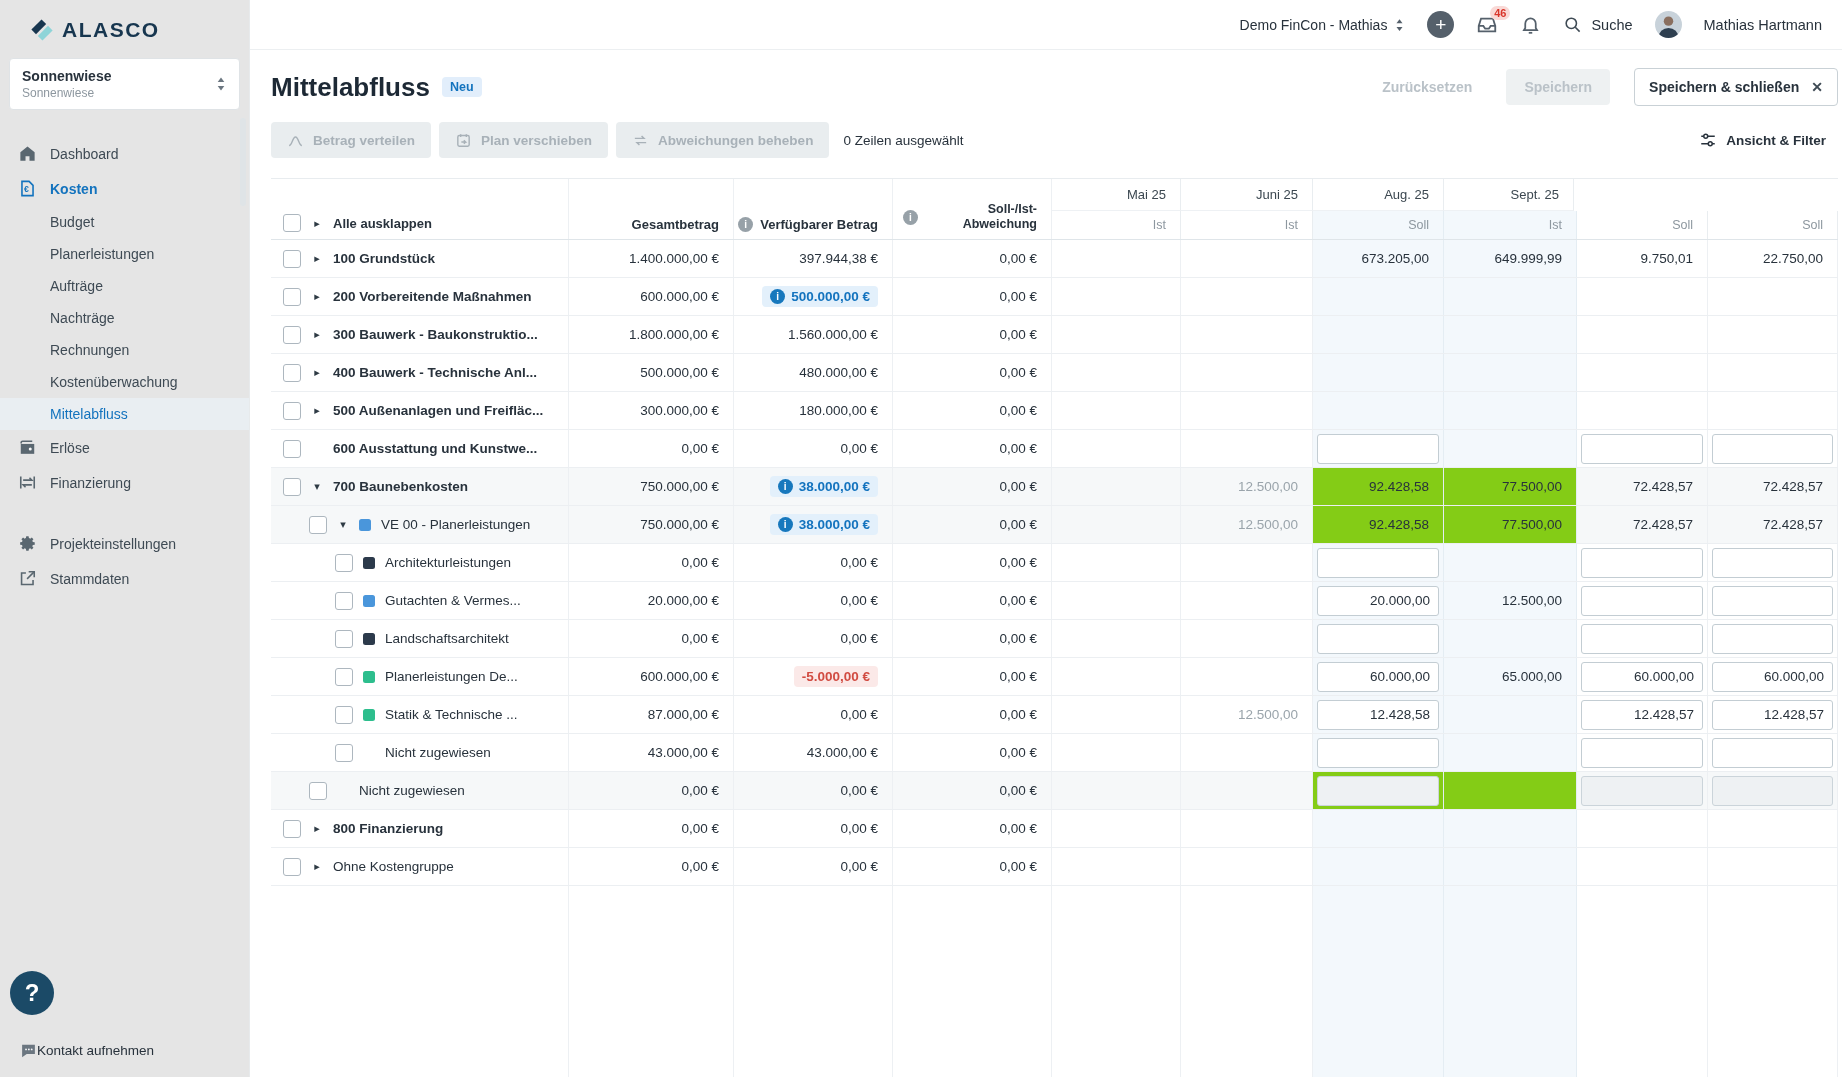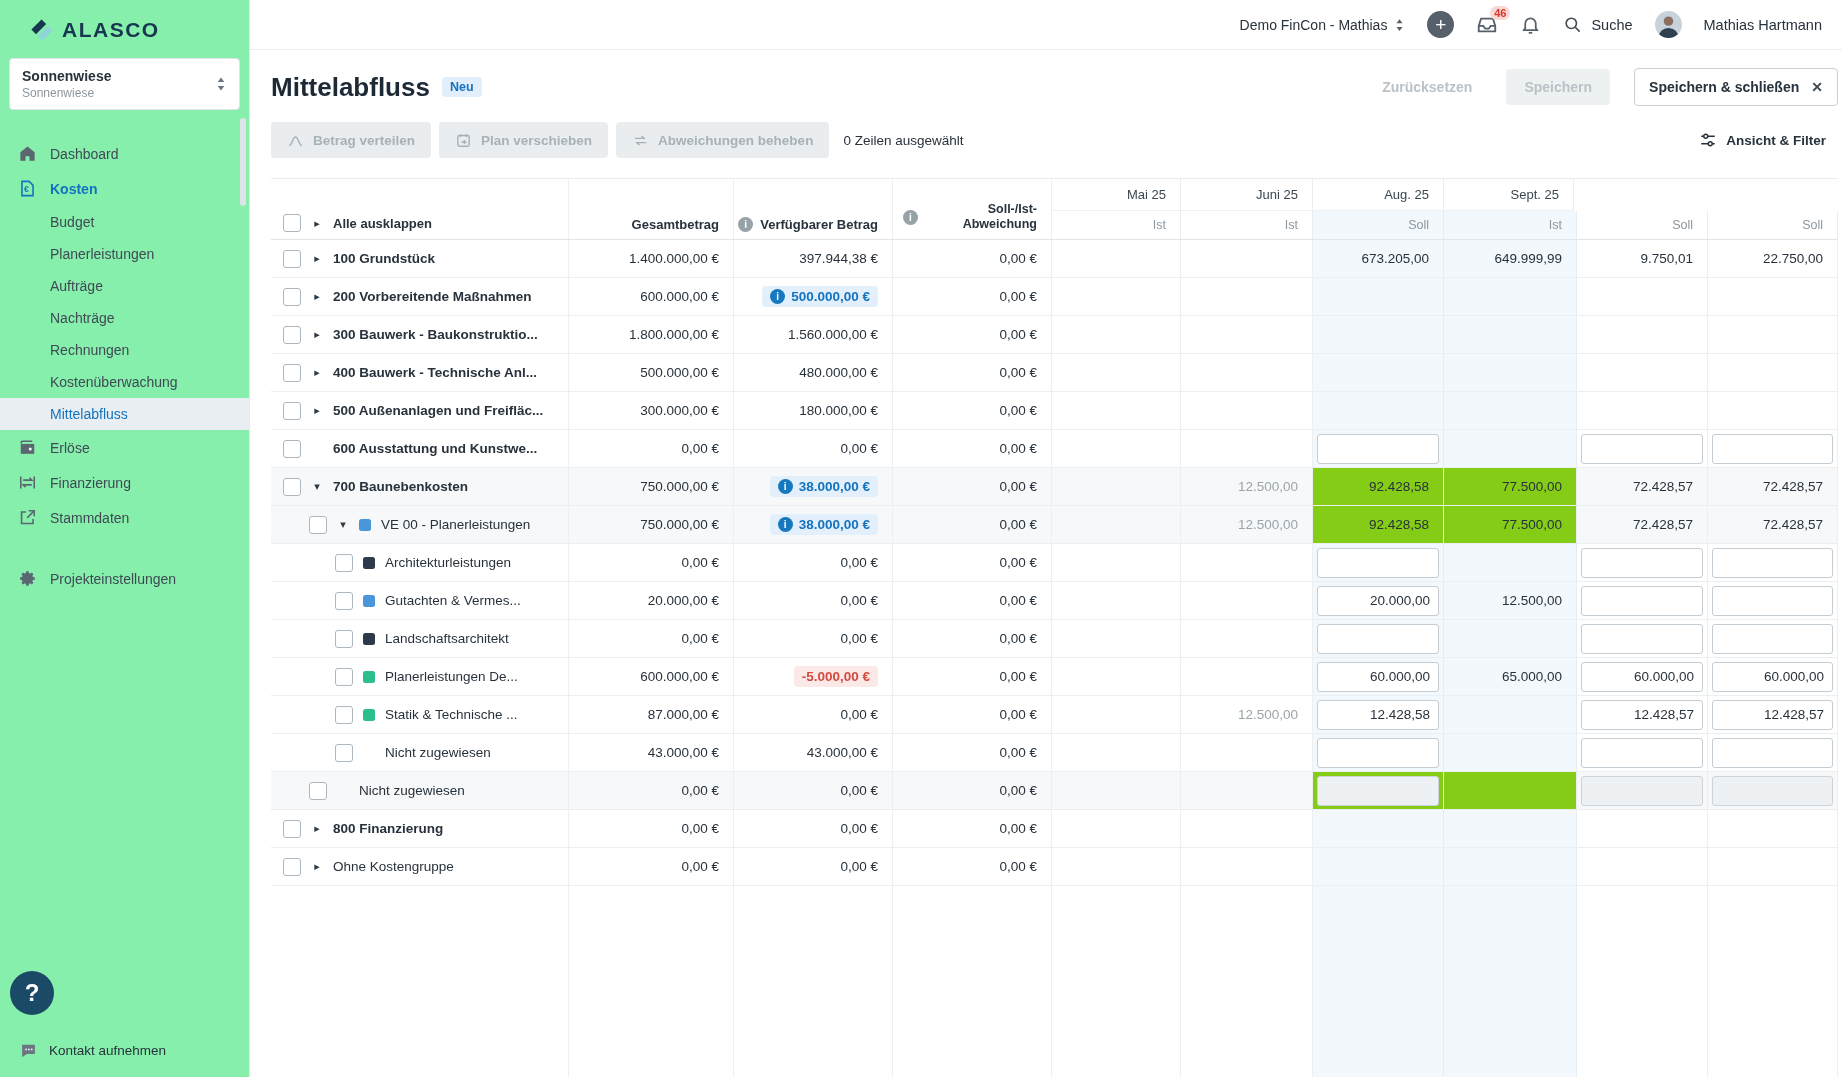--- a/index.html
+++ b/index.html
@@ -1,41 +1,41 @@
 <!DOCTYPE html>
 <html><head>
 <meta charset="utf-8">
 <style>
   * { box-sizing: border-box; margin: 0; padding: 0; }
   html,body { width:1842px; height:1077px; overflow:hidden; }
   body { font-family:"Liberation Sans", sans-serif; color:#28323C; background:#fff; }
   .app { display:flex; width:1842px; height:1077px; }
 
   
-  .sidebar { position:relative; width:250px; height:100%; background:#86efac; border-right:1px solid #E7EAEC; flex:none; }
+  .sidebar { position:relative; width:250px; height:100%; background:#e5e5e5; border-right:1px solid #E7EAEC; flex:none; }
   .logo-row { display:flex; align-items:center; gap:8px; padding:18px 0 0 30px; }
   .logo-mark { width:24px; height:24px; }
   .logo-text { font-size:21px; font-weight:700; letter-spacing:1.5px; color:#17364F; }
   .project-card { margin:16px 9px 0 9px; background:#fff; border:1px solid #DFE3E6; border-radius:4px; padding:9px 12px; display:flex; align-items:center; }
   .pc-text { flex:1; min-width:0; }
   .pc-name { font-size:14px; font-weight:600; color:#28323C; }
   .pc-sub { font-size:12px; color:#8D979F; margin-top:2px; }
   .pc-caret { width:12px; height:20px; color:#6B7680; flex:none; }
   .nav { margin-top:26px; }
   .nav-item { display:flex; align-items:center; gap:13px; padding:8px 10px 8px 18px; font-size:14px; color:#3E4A54; cursor:pointer; }
   .nav-item.gap { margin-top:26px; }
   .nav-ic { width:19px; height:19px; color:#5A6770; flex:none; }
   .nav-ic svg { width:100%; height:100%; display:block; }
   .nav-item.sub { padding-left:50px; }
   .nav-item.section { color:#1373BE; font-weight:700; }
   .nav-item.section .nav-ic { color:#1373BE; }
   .nav-item.active { background:#E9EEF2; color:#1373BE; }
   .sb-thumb { position:absolute; right:3px; top:118px; width:6px; height:88px; border-radius:3px; background:#DFE4E7; }
   .help-fab { position:absolute; left:10px; bottom:62px; width:44px; height:44px; border-radius:50%; background:#1B4A67; color:#fff; font-size:24px; font-weight:700; display:flex; align-items:center; justify-content:center; cursor:pointer; }
-  .contact-row { position:absolute; left:20px; bottom:18px; display:flex; align-items:center; gap:12px; font-size:13.5px; color:#28323C; cursor:pointer; }
+  .contact-row { position:absolute; left:20px; bottom:18px; display:flex; align-items:center; gap:0; font-size:13.5px; color:#28323C; cursor:pointer; }
   .contact-ic { width:17px; height:17px; color:#6B7680; }
   .contact-ic svg{ width:100%; height:100%; display:block;}
 
   
   .main { flex:1; display:flex; flex-direction:column; min-width:0; }
   .topbar { height:50px; flex:none; display:flex; align-items:center; justify-content:flex-end; gap:22px; padding:0 20px; border-bottom:1px solid #ECEFF1; }
   .org-sel { display:flex; align-items:center; gap:7px; font-size:14px; color:#28323C; cursor:pointer; }
   .org-caret { width:11px; height:18px; color:#55606B; }
   .tb-plus { width:27px; height:27px; border-radius:50%; background:#55606B; color:#fff; display:flex; align-items:center; justify-content:center; font-size:19px; line-height:1; cursor:pointer; }
   .tb-inbox { position:relative; width:22px; height:22px; color:#55606B; cursor:pointer; }
@@ -204,37 +204,37 @@
         </div>
         <div class="nav-item">
           <span class="nav-ic">
             <svg viewBox="0 0 24 24" fill="none" stroke="currentColor" stroke-width="2">
               <path d="M3.5 4.5v15M20.5 4.5v15"></path>
               <path d="M6.5 9h11l-3-3M17.5 15h-11l3 3"></path>
             </svg>
           </span>
           <span>Finanzierung</span>
         </div>
+        <div class="nav-item gap">
+          <span class="nav-ic">
+            <svg viewBox="0 0 24 24" fill="currentColor">
+              <path d="M12 8.3A3.7 3.7 0 1 0 12 15.7 3.7 3.7 0 0 0 12 8.3Zm9.2 5.2-.1-3-2.4-.4a7 7 0 0 0-.7-1.6l1.5-2-2.1-2.1-2 1.5a7 7 0 0 0-1.6-.7L13.4 2.8h-3l-.4 2.4a7 7 0 0 0-1.6.7l-2-1.5L4.3 6.5l1.5 2a7 7 0 0 0-.7 1.6l-2.4.4v3l2.4.4c.2.6.4 1.1.7 1.6l-1.5 2 2.1 2.1 2-1.5c.5.3 1 .5 1.6.7l.4 2.4h3l.4-2.4c.6-.2 1.1-.4 1.6-.7l2 1.5 2.1-2.1-1.5-2c.3-.5.5-1 .7-1.6Z"></path>
+            </svg>
+          </span>
+          <span>Projekteinstellungen</span>
+        </div>
         <div class="nav-item">
           <span class="nav-ic">
             <svg viewBox="0 0 24 24" fill="none" stroke="currentColor" stroke-width="2">
               <path d="M10 5H4.5v14.5H19V14"></path>
               <path d="M13.5 3.5H20.5V10.5"></path>
               <path d="M20 4 11.5 12.5"></path>
             </svg>
           </span>
           <span>Stammdaten</span>
-        </div>
-        <div class="nav-item gap">
-          <span class="nav-ic">
-            <svg viewBox="0 0 24 24" fill="currentColor">
-              <path d="M12 8.3A3.7 3.7 0 1 0 12 15.7 3.7 3.7 0 0 0 12 8.3Zm9.2 5.2-.1-3-2.4-.4a7 7 0 0 0-.7-1.6l1.5-2-2.1-2.1-2 1.5a7 7 0 0 0-1.6-.7L13.4 2.8h-3l-.4 2.4a7 7 0 0 0-1.6.7l-2-1.5L4.3 6.5l1.5 2a7 7 0 0 0-.7 1.6l-2.4.4v3l2.4.4c.2.6.4 1.1.7 1.6l-1.5 2 2.1 2.1 2-1.5c.5.3 1 .5 1.6.7l.4 2.4h3l.4-2.4c.6-.2 1.1-.4 1.6-.7l2 1.5 2.1-2.1-1.5-2c.3-.5.5-1 .7-1.6Z"></path>
-            </svg>
-          </span>
-          <span>Projekteinstellungen</span>
         </div>
       </nav>
     <div class="sb-thumb"></div>
     <div class="help-fab">?</div>
     <div class="contact-row">
       <span class="contact-ic">
         <svg viewBox="0 0 24 24" fill="currentColor">
             <path d="M3 4h18v13H9.5L3 21.5Z"></path>
             <circle cx="8.5" cy="10.5" r="1.3" fill="#F7F8F9"></circle>
             <circle cx="12.5" cy="10.5" r="1.3" fill="#F7F8F9"></circle>

